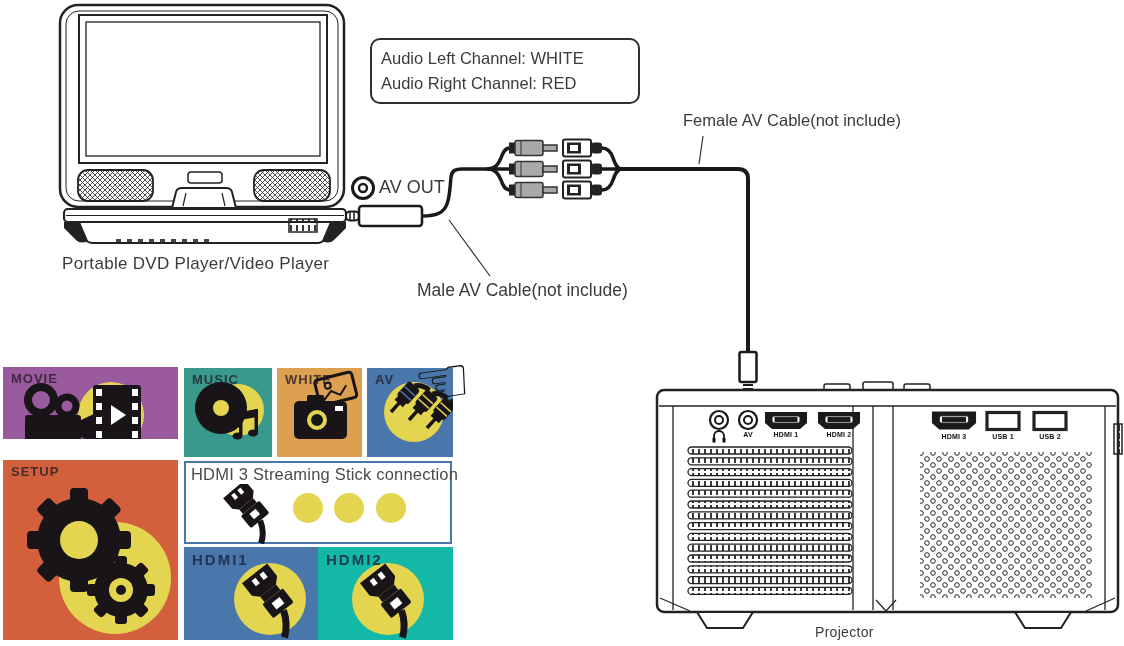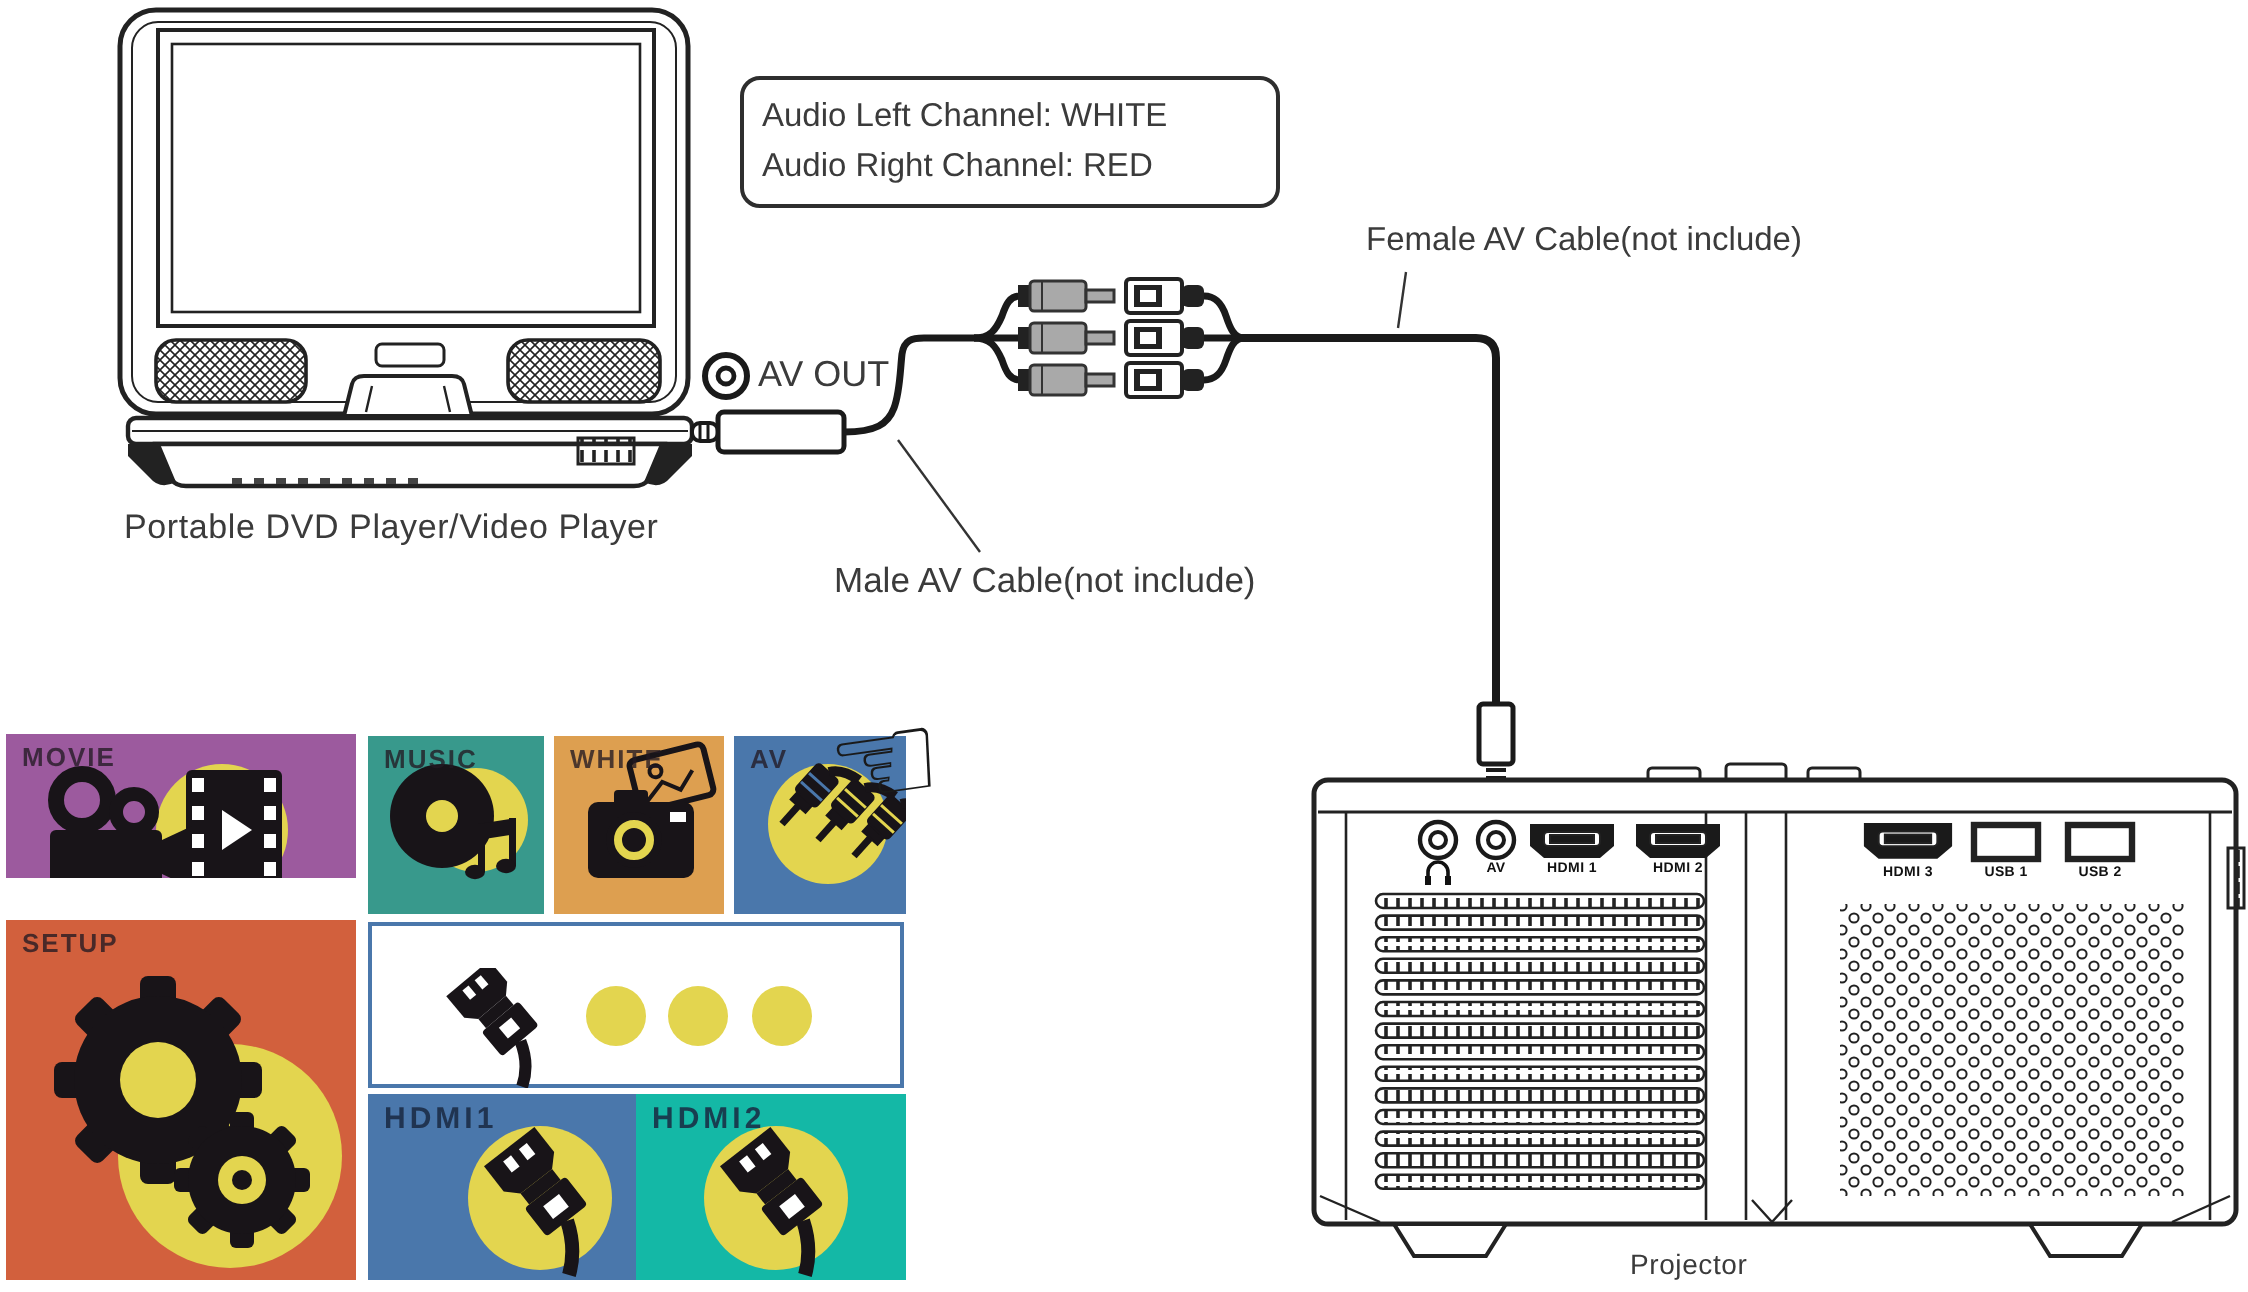--- a/index.html
+++ b/index.html
@@ -372,20 +372,21 @@
       </g>
       <circle r="27"></circle>
       <circle r="12" fill="#e3d54f"></circle>
       <circle r="5"></circle>
     </g>
   </svg>
   <span class="tlabel">SETUP</span>
 </div>
 
 <div class="hdmi3box">
+  <span class="note">HDMI 3 Streaming Stick connection</span>
   <svg width="264" height="60" viewBox="0 0 264 60" style="position:absolute;left:0;top:21px;">
     <g transform="translate(62,22) rotate(-40)" fill="#181418">
       <path d="M-14,-22 L14,-22 L14,-8 L9,-3 L-9,-3 L-14,-8 Z"></path>
       <rect x="-6" y="-19" width="4" height="6" fill="#fff"></rect>
       <rect x="2" y="-19" width="4" height="6" fill="#fff"></rect>
       <rect x="-9" y="-3" width="18" height="6"></rect>
       <rect x="-12" y="3" width="24" height="16" rx="2"></rect>
       <rect x="-4" y="7" width="8" height="7" fill="#fff"></rect>
       <path d="M0,19 q-4,12 -14,18" stroke="#181418" stroke-width="6" fill="none"></path>
     </g>

